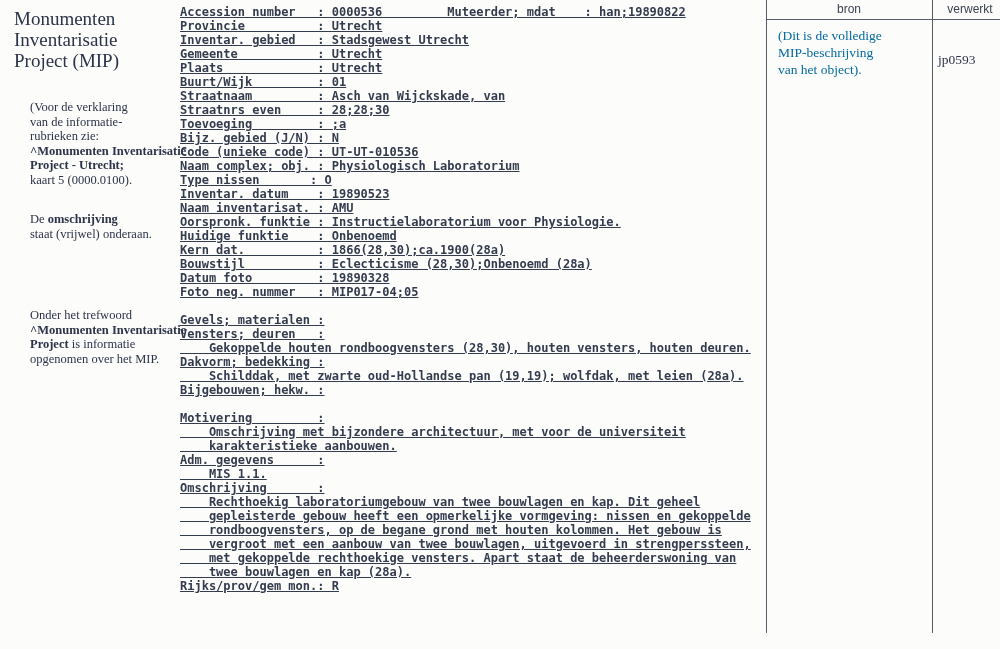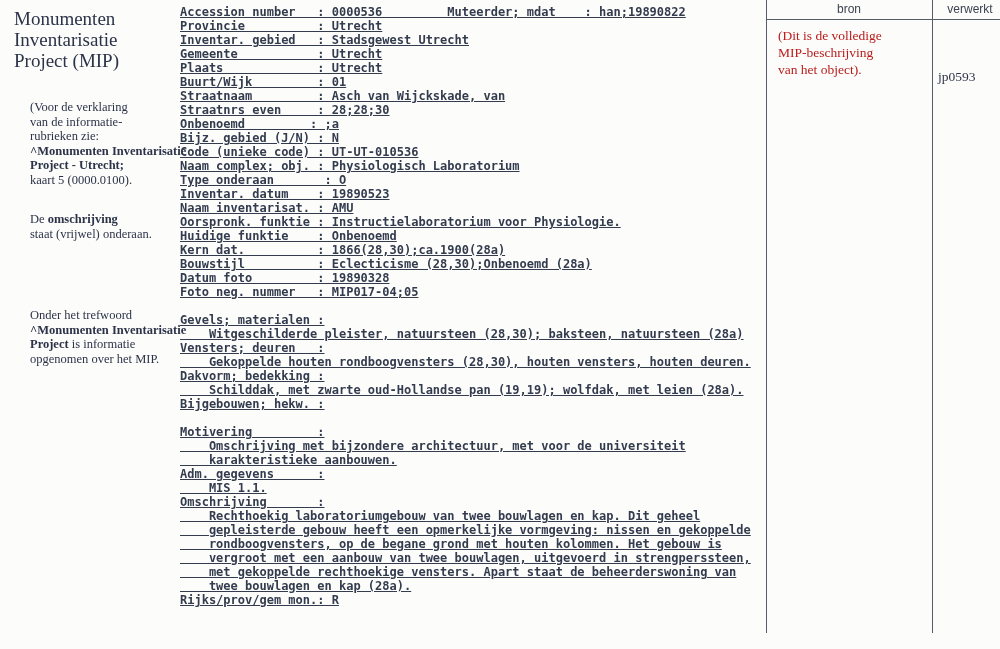--- a/index.html
+++ b/index.html
@@ -47,24 +47,24 @@
   .hline { position: absolute; top: 19px; left: 766px; width: 234px; height: 1px; background: #565c68; }
   .col-header {
     position: absolute; top: 2px;
     font-family: "Liberation Sans", sans-serif;
     font-size: 12px; color: #3c4250; text-align: center;
   }
   .col-header-bron { left: 766px; width: 166px; }
   .col-header-verwerkt { left: 932px; width: 76px; }
   .bron-note {
     position: absolute; left: 778px; top: 27px; width: 148px;
-    font-size: 13.5px; line-height: 17px; white-space: pre-line; color: #b91c1c;
+    font-size: 13.5px; line-height: 17px; white-space: pre-line; color: #0369a1;
   }
   .verwerkt-code {
-    position: absolute; left: 938px; top: 69px;
+    position: absolute; left: 938px; top: 52px;
     font-size: 13.5px; color: #2c3349;
   }
 </style>
 </head>
 <body>
 
 <div class="page">
 
   <aside class="sidebar">
     <h1 class="title">Monumenten
@@ -86,36 +86,35 @@
 
   <main class="record">
     <div class="ln">Accession number   : 0000536         Muteerder; mdat    : han;19890822</div>
     <div class="ln">Provincie          : Utrecht</div>
     <div class="ln">Inventar. gebied   : Stadsgewest Utrecht</div>
     <div class="ln">Gemeente           : Utrecht</div>
     <div class="ln">Plaats             : Utrecht</div>
     <div class="ln">Buurt/Wijk         : 01</div>
     <div class="ln">Straatnaam         : Asch van Wijckskade, van</div>
     <div class="ln">Straatnrs even     : 28;28;30</div>
-    <div class="ln">Onbenoemd         : ;a</div>
+    <div class="ln">Toevoeging         : ;a</div>
     <div class="ln">Bijz. gebied (J/N) : N</div>
     <div class="ln">Code (unieke code) : UT-UT-010536</div>
     <div class="ln">Naam complex; obj. : Physiologisch Laboratorium</div>
-    <div class="ln">Type onderaan       : O</div>
+    <div class="ln">Type nissen       : O</div>
     <div class="ln">Inventar. datum    : 19890523</div>
     <div class="ln">Naam inventarisat. : AMU</div>
     <div class="ln">Oorspronk. funktie : Instructielaboratorium voor Physiologie.</div>
     <div class="ln">Huidige funktie    : Onbenoemd</div>
     <div class="ln">Kern dat.          : 1866(28,30);ca.1900(28a)</div>
     <div class="ln">Bouwstijl          : Eclecticisme (28,30);Onbenoemd (28a)</div>
     <div class="ln">Datum foto         : 19890328</div>
     <div class="ln">Foto neg. nummer   : MIP017-04;05</div>
     <div class="ln"></div>
     <div class="ln">Gevels; materialen :</div>
-    <div class="ln">    Witgeschilderde pleister, natuursteen (28,30); baksteen, natuursteen (28a)</div>
     <div class="ln">Vensters; deuren   :</div>
     <div class="ln">    Gekoppelde houten rondboogvensters (28,30), houten vensters, houten deuren.</div>
     <div class="ln">Dakvorm; bedekking :</div>
     <div class="ln">    Schilddak, met zwarte oud-Hollandse pan (19,19); wolfdak, met leien (28a).</div>
     <div class="ln">Bijgebouwen; hekw. :</div>
     <div class="ln"></div>
     <div class="ln">Motivering         :</div>
     <div class="ln">    Omschrijving met bijzondere architectuur, met voor de universiteit</div>
     <div class="ln">    karakteristieke aanbouwen.</div>
     <div class="ln">Adm. gegevens      :</div>

